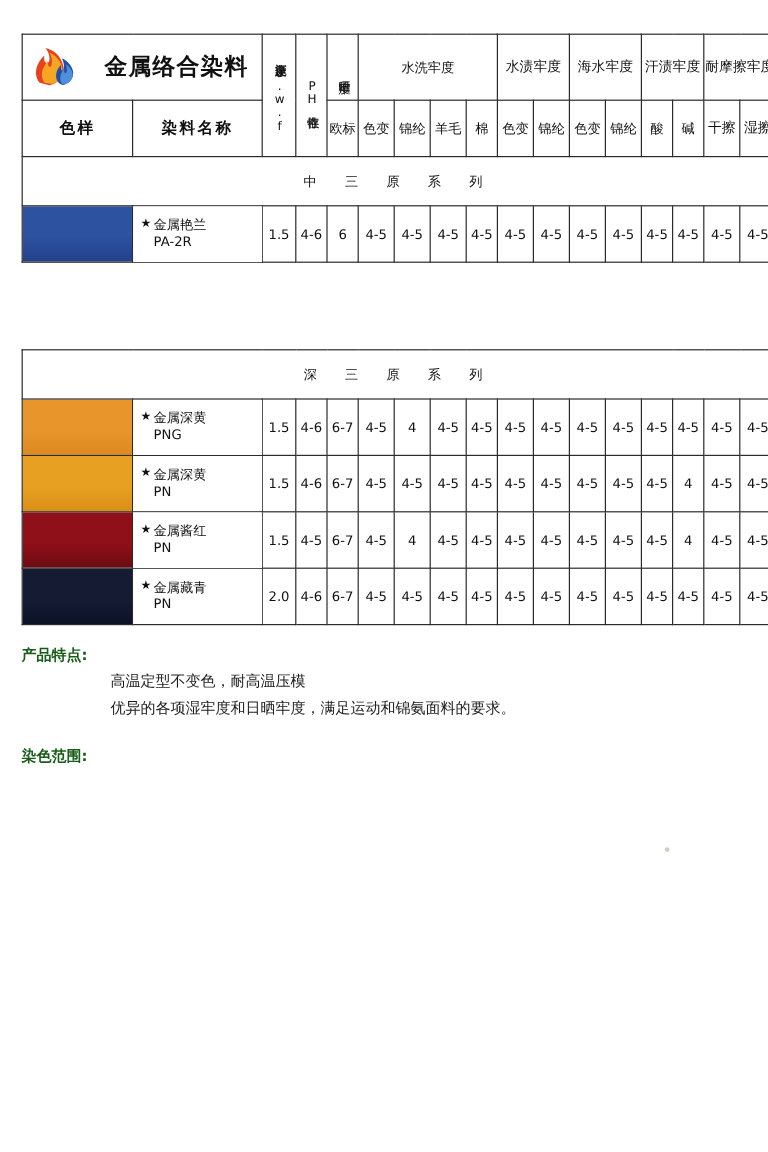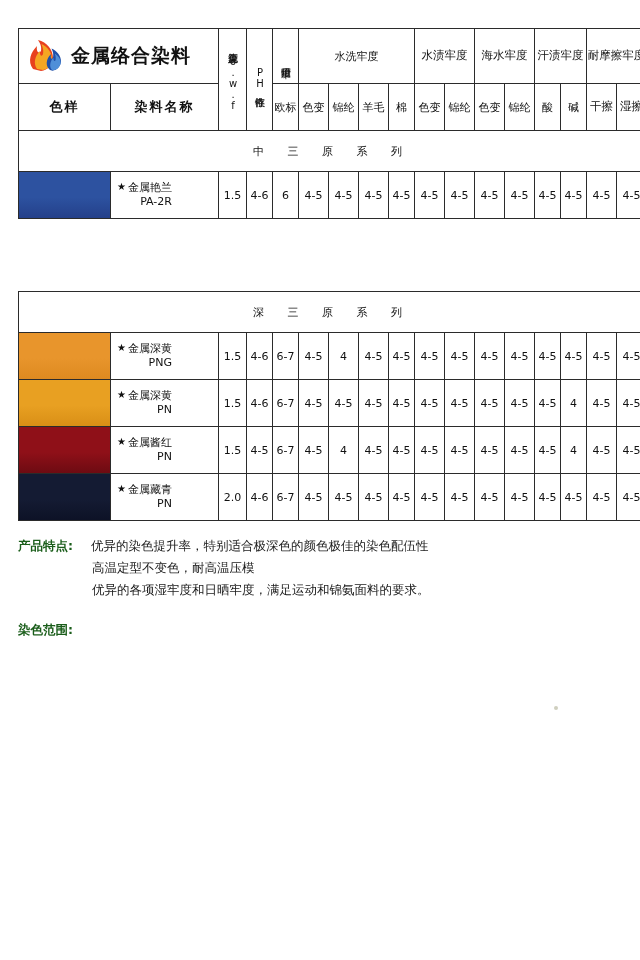--- a/index.html
+++ b/index.html
@@ -47,21 +47,21 @@
     height: 54px;
   }
   .brand-cell {
     background: #ffffff;
     text-align: left !important;
     padding-left: 8px !important;
   }
   .brand-wrap {
     display: flex;
     align-items: center;
-    gap: 8px;
+    gap: 24px;
   }
   .brand-title {
     font-size: 19px;
     font-weight: bold;
     letter-spacing: 1px;
     color: #111;
   }
   .logo {
     width: 36px;
     height: 34px;
@@ -116,35 +116,34 @@
     font-size: 11.5px;
     line-height: 1.25;
     position: relative;
   }
   .star {
     color: #111;
     font-size: 10px;
     margin-right: 2px;
     vertical-align: top;
   }
-  .name-lines { display: inline-block; vertical-align: middle; text-align: right; }
+  .name-lines { display: inline-block; vertical-align: middle; }
 
   .gap { height: 22px; }
 
   
   .notes {
     margin-top: 14px;
     font-size: 12.5px;
     line-height: 1.75;
     color: #1b1b1b;
   }
   .note-line {
     display: flex;
     align-items: flex-start;
-    gap: 14px;
   }
   .note-key {
     color: #1a5d1a;
     font-weight: bold;
     white-space: nowrap;
     margin-right: 4px;
   }
   .note-indent { padding-left: 74px; }
   .note-txt { color: #1b1b1b; }
 
@@ -377,21 +376,20 @@
       <td>4-5</td>
       <td>4-5</td>
       <td>4-5</td>
     </tr>
   </tbody>
     </table>
 
   <div class="notes">
     <div class="note-line">
       <span class="note-key">产品特点:</span>
-      <span class="note-txt">优异的染色提升率，特别适合极深色的颜色极佳的染色配伍性</span>
     </div>
     <div class="note-indent note-txt">高温定型不变色，耐高温压模</div>
     <div class="note-indent note-txt">优异的各项湿牢度和日晒牢度，满足运动和锦氨面料的要求。</div>
     <div class="note-line" style="margin-top:18px">
       <span class="note-key">染色范围:</span>
     </div>
   </div>
 
   <span class="spot" style="right:82px; top:706px;"></span>
 </div>

